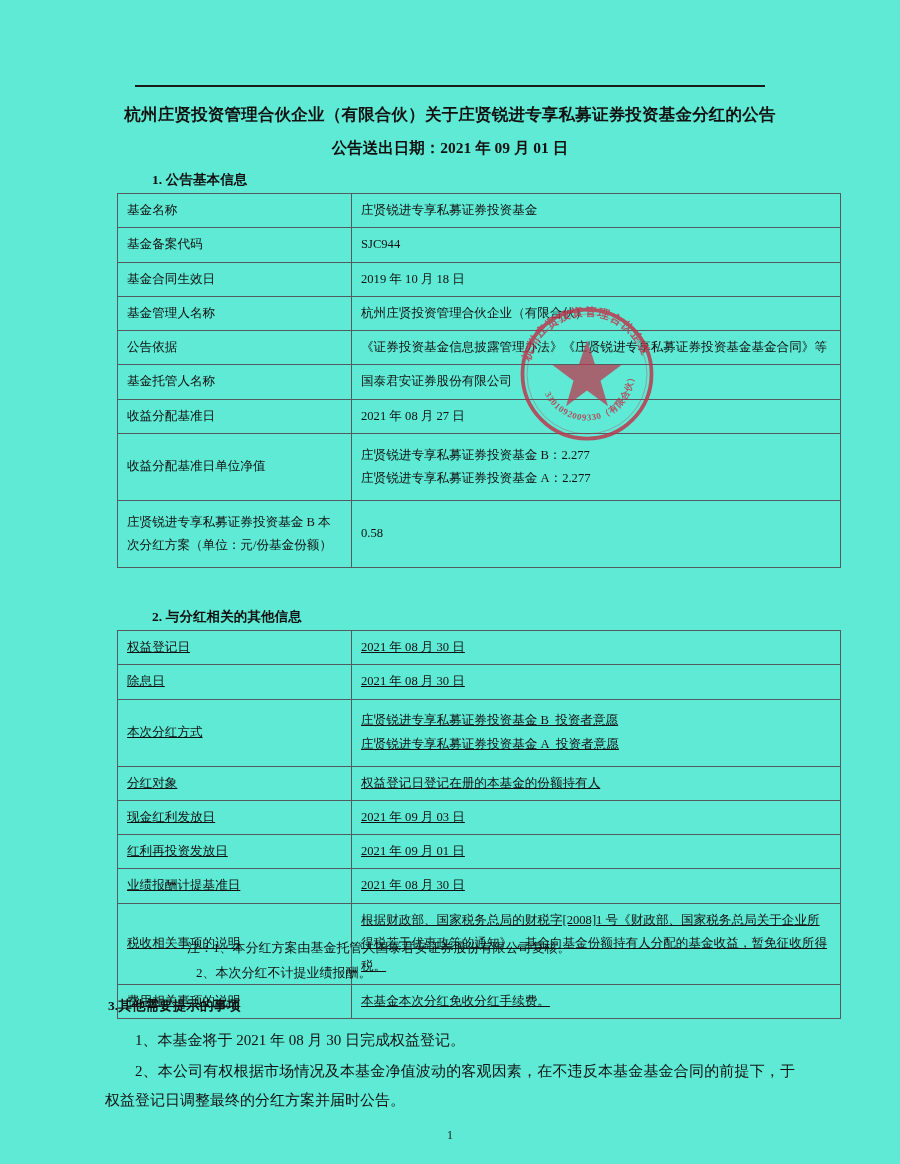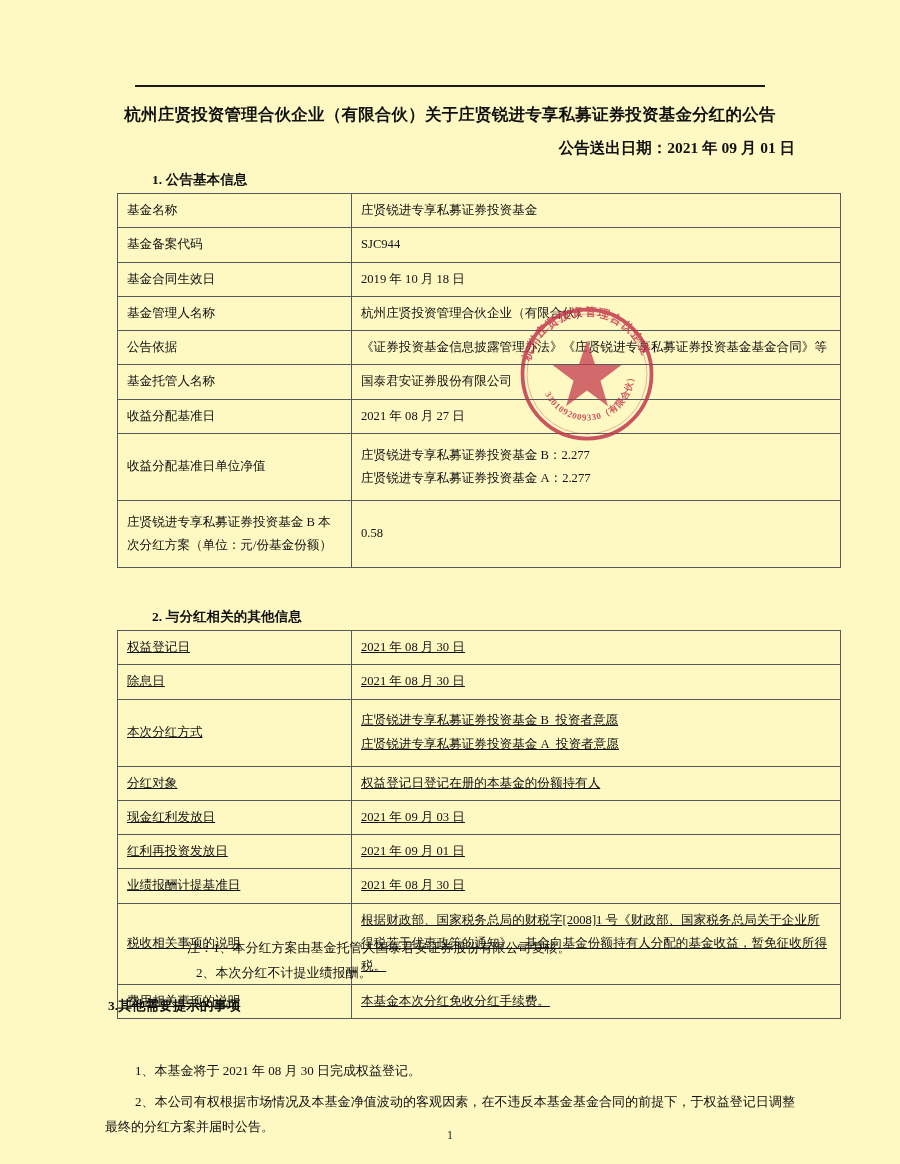--- a/index.html
+++ b/index.html
@@ -11,21 +11,21 @@
   body {
     font-family: "Liberation Serif", "DejaVu Serif", serif;
     color: #111111;
     -webkit-font-smoothing: antialiased;
   }
   .page {
     position: relative;
     width: 900px;
     height: 1164px;
     margin: 0 auto;
-    background: #fef9c3;
+    background: #5eead4;
     overflow: hidden;
     box-sizing: border-box;
   }
 
   
   .top-rule {
     position: absolute;
     left: 135px;
     top: 85px;
     width: 630px;
@@ -43,21 +43,21 @@
     font-size: 16.5px;
     font-weight: bold;
     letter-spacing: 0.2px;
     line-height: 1.5;
   }
   .doc-subtitle {
     position: absolute;
     left: 105px;
     top: 136px;
     width: 690px;
-    text-align: right;
+    text-align: center;
     font-size: 15.5px;
     font-weight: bold;
     line-height: 1.5;
   }
 
   
   .sec-heading {
     position: absolute;
     font-size: 13.5px;
     font-weight: bold;
@@ -99,24 +99,23 @@
     font-size: 13px;
     line-height: 1.9;
     white-space: nowrap;
   }
   #note-1 { left: 163px; top: 936px; margin-left: 24px; }
   #note-2 { left: 196px; top: 961px; }
 
   
   .para {
     position: absolute;
-    font-size: 13px;
+    font-size: 15px;
     line-height: 1.95;
     text-align: justify;
-    margin-top: 32px;
   }
   #para-1 { left: 135px; top: 1026px; width: 660px; }
   #para-2 { left: 105px; top: 1057px; width: 690px; text-indent: 30px; }
 
   
   .page-no {
     position: absolute;
     left: 0;
     top: 1128px;
     width: 900px;

